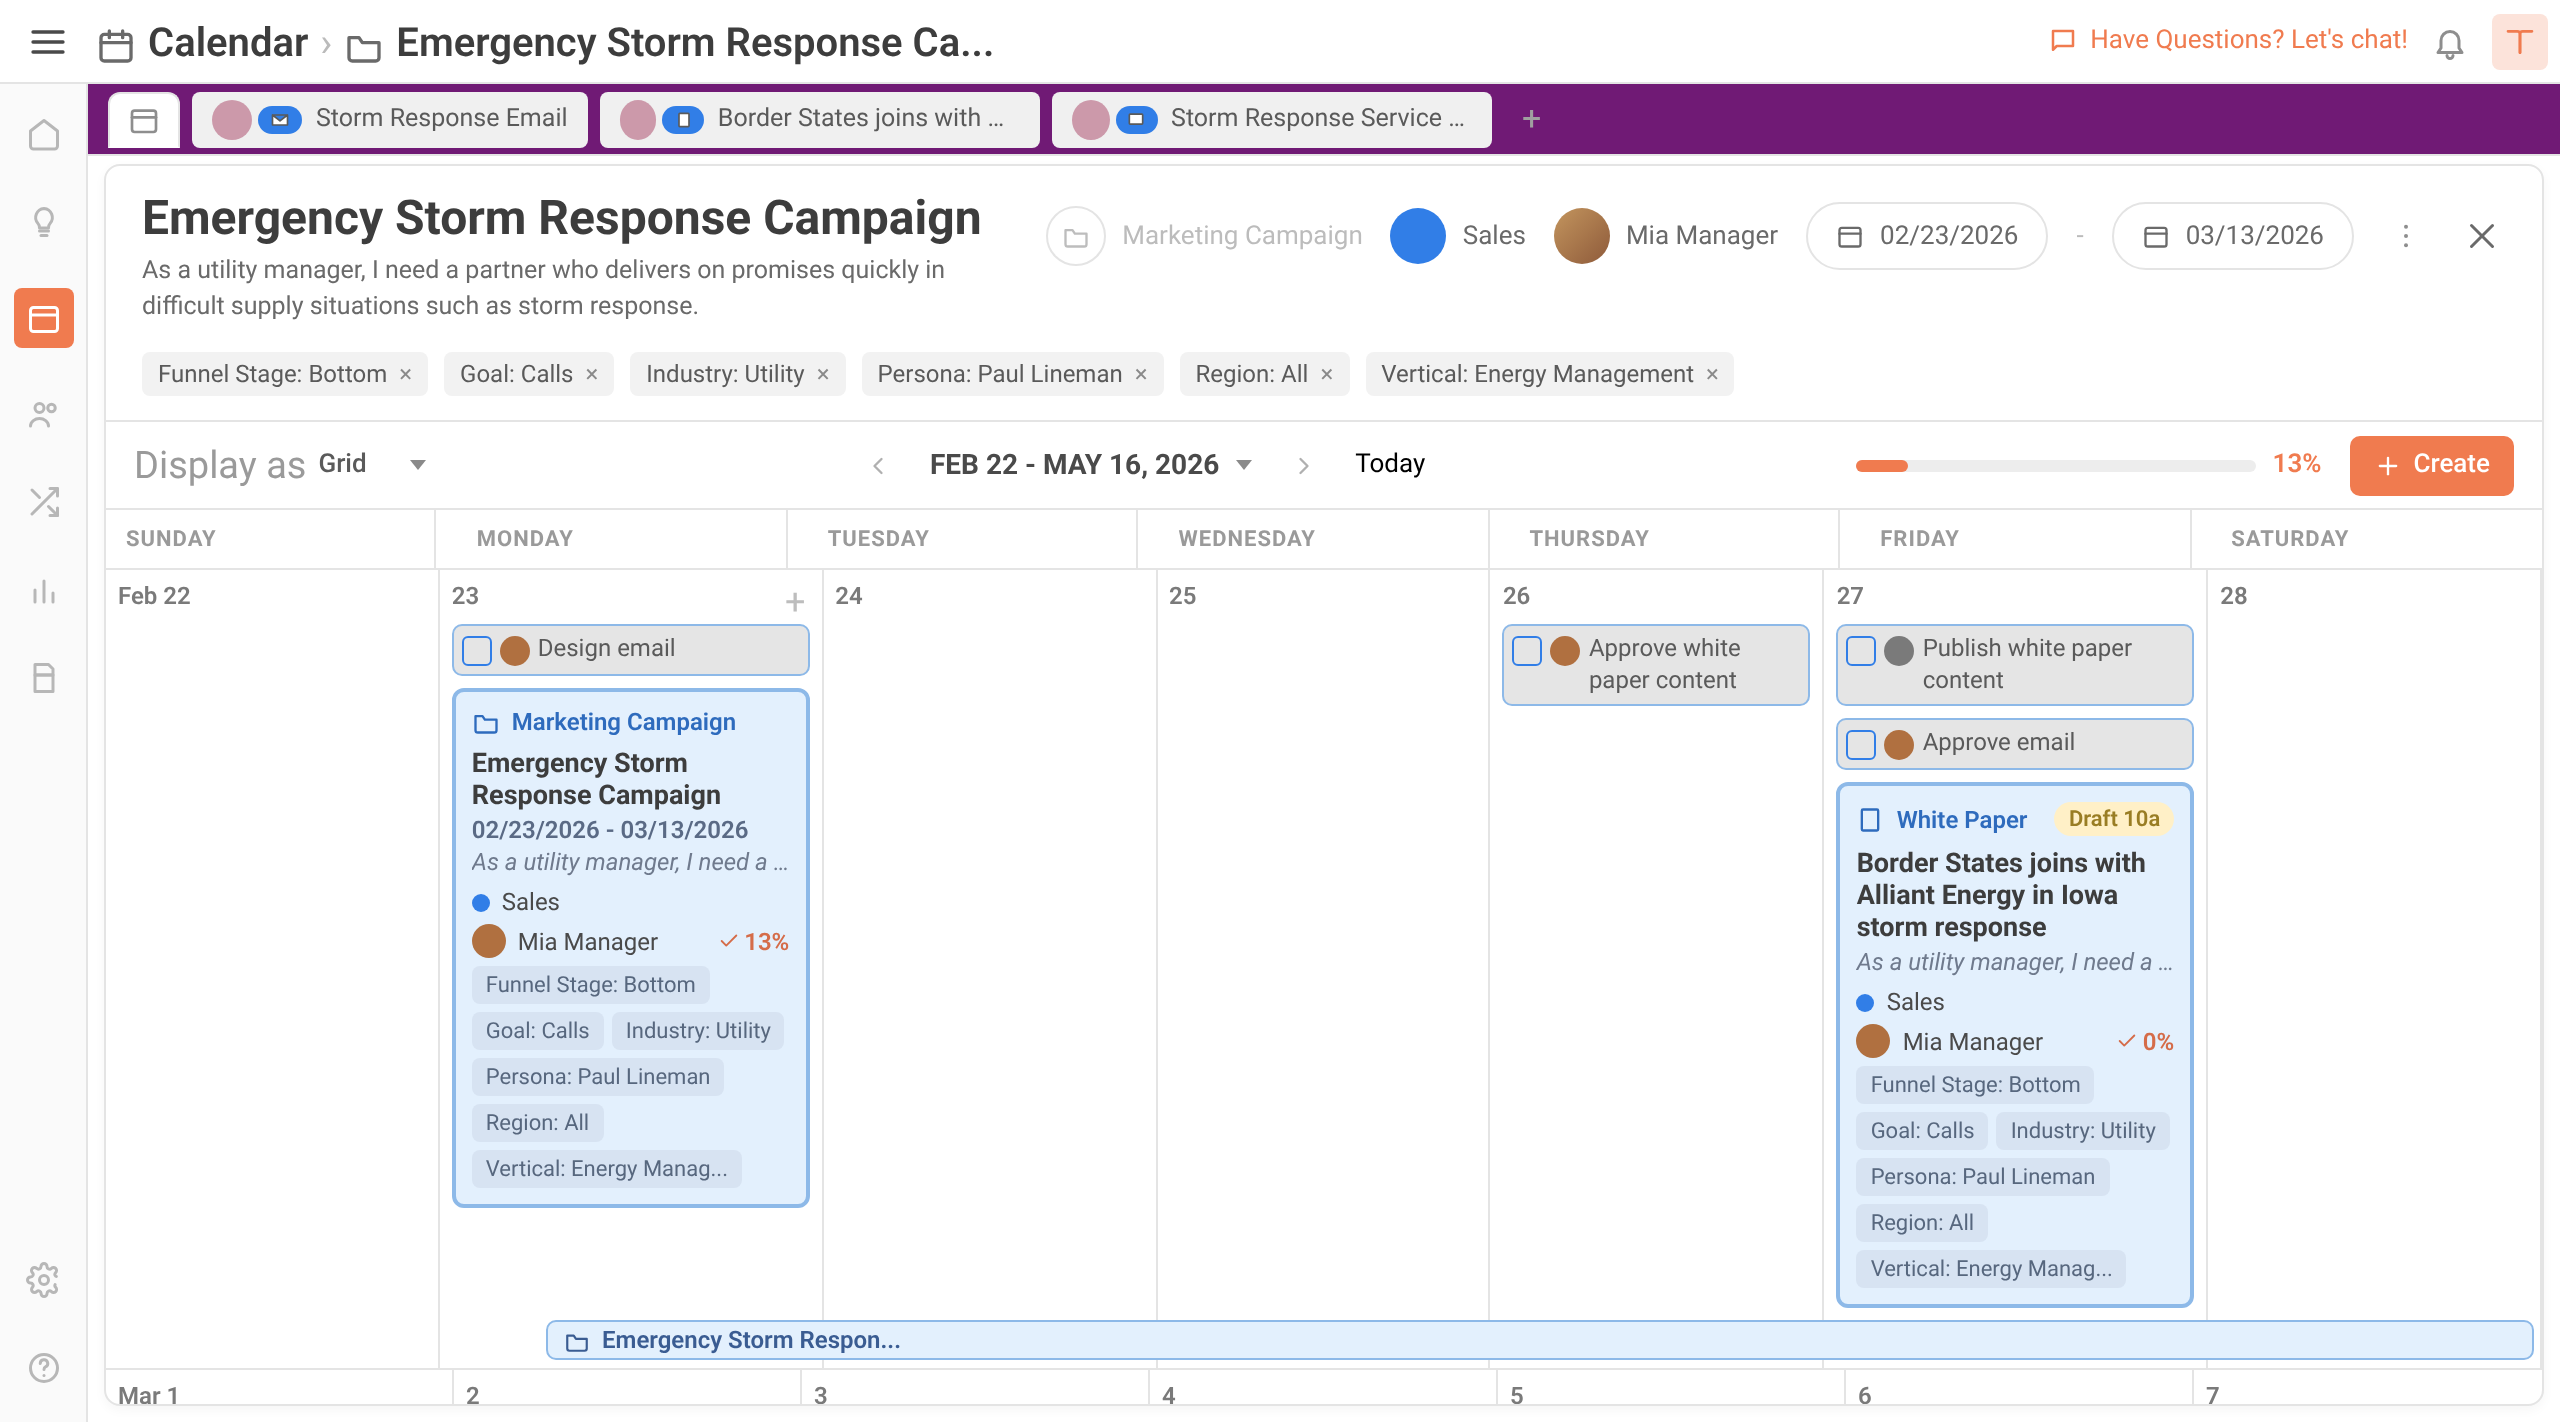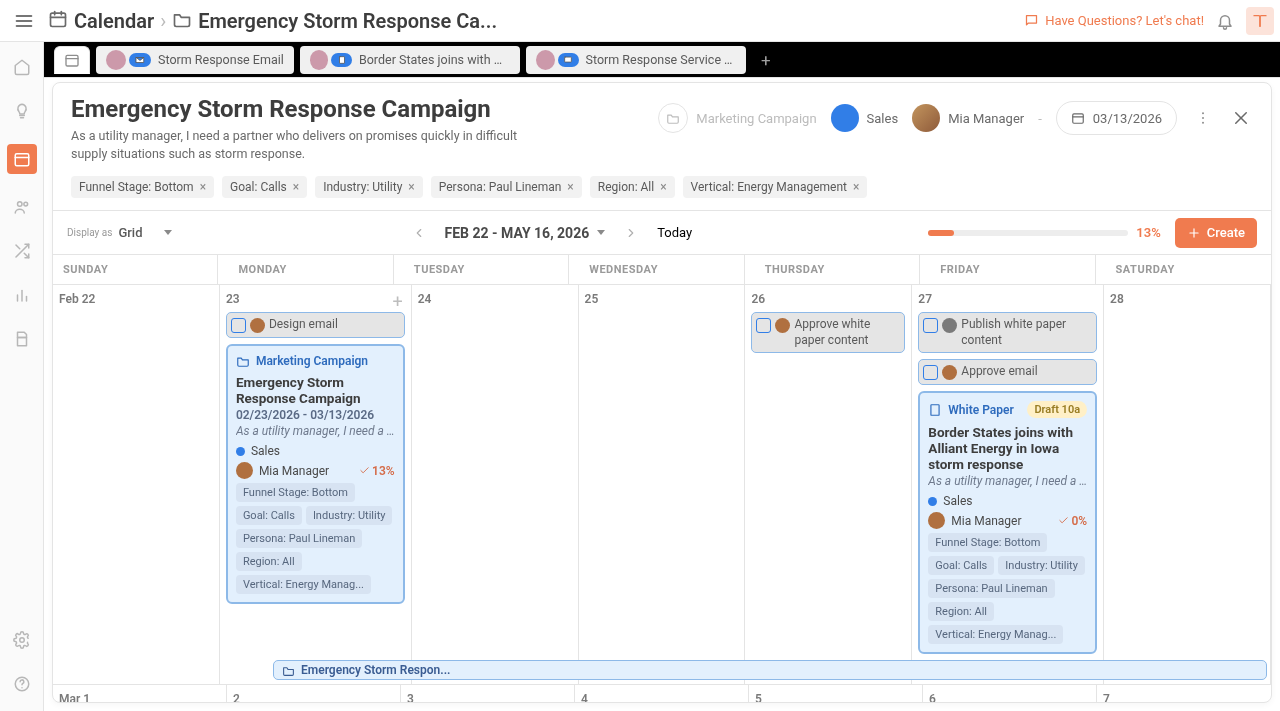--- a/index.html
+++ b/index.html
@@ -19,39 +19,39 @@
   --tag-inner:#eeeeee;
   --ok:#d56c49;
 }
 *{box-sizing:border-box;}
 html,body{margin:0;height:100%;font-family:-apple-system,BlinkMacSystemFont,"Segoe UI",Roboto,Helvetica,Arial,sans-serif;font-size:13px;color:var(--text);background:#fff;}
 body{display:flex;flex-direction:column;}
 
 .topbar{display:flex;align-items:center;height:42px;padding:0 6px 0 0;border-bottom:1px solid var(--border);}
 .hamburger{width:28px;height:28px;margin:0 10px;display:flex;align-items:center;justify-content:center;cursor:pointer;}
 .hamburger svg{width:20px;height:20px;stroke:#4a4a4a;}
-.crumbs{display:flex;align-items:flex-start;gap:6px;font-size:20px;font-weight:600;color:#3d3d3d;}
+.crumbs{display:flex;align-items:flex-end;gap:6px;font-size:20px;font-weight:600;color:#3d3d3d;}
 .crumbs .sep{color:#bbb;font-weight:400;}
 .crumbs .gicon{width:20px;height:20px;color:#6a6a6a;display:inline-flex;align-items:center;}
 .top-right{margin-left:auto;display:flex;align-items:center;gap:12px;}
 .chat-link{color:var(--orange);font-size:13px;display:flex;align-items:center;gap:6px;cursor:pointer;}
 .bell{width:18px;height:18px;color:#8e8e8e;cursor:pointer;}
 .book-btn{width:28px;height:28px;border-radius:4px;background:#FCE3DA;display:flex;align-items:center;justify-content:center;color:var(--orange);}
 .book-btn svg{width:16px;height:16px;}
 
 .layout{display:flex;flex:1;min-height:0;}
 .sidebar{width:44px;background:var(--sidebar-bg);border-right:1px solid var(--border);display:flex;flex-direction:column;align-items:center;padding-top:14px;gap:22px;}
 .sidebar .sicon{width:22px;height:22px;color:#b7b7b7;display:flex;align-items:center;justify-content:center;cursor:pointer;}
 .sidebar .sicon svg{width:18px;height:18px;}
 .sidebar .sicon.active{color:#fff;background:var(--orange);border-radius:4px;width:30px;height:30px;}
 .sidebar .spacer{flex:1;}
 
 .content{flex:1;display:flex;flex-direction:column;min-width:0;}
 
-.tabs{display:flex;align-items:center;height:36px;background:#000000;border-bottom:1px solid var(--border);padding-left:10px;gap:6px;}
+.tabs{display:flex;align-items:center;height:36px;background:#701a75;border-bottom:1px solid var(--border);padding-left:10px;gap:6px;}
 .tab-first{width:36px;height:28px;background:#fff;border:1px solid var(--border);border-bottom:1px solid #fff;border-radius:6px 6px 0 0;display:flex;align-items:center;justify-content:center;color:#8e8e8e;}
 .wtab{height:28px;background:#f0f0f0;border-radius:4px;display:flex;align-items:center;padding:0 10px;gap:7px;font-size:12.5px;color:#5a5a5a;max-width:220px;cursor:pointer;}
 .wtab .avatar{width:20px;height:20px;border-radius:50%;background:#c9a;position:relative;margin-right:-4px;}
 .wtab .pill{width:22px;height:14px;border-radius:7px;display:flex;align-items:center;justify-content:center;}
 .wtab .pill svg{width:10px;height:10px;fill:#fff;}
 .wtab .lbl{white-space:nowrap;overflow:hidden;text-overflow:ellipsis;}
 .addtab{width:28px;height:28px;display:flex;align-items:center;justify-content:center;color:#a0a0a0;font-size:17px;cursor:pointer;}
 
 .panel{flex:1;margin:4px 8px 8px 8px;background:#fff;border:1px solid var(--border);border-radius:8px;display:flex;flex-direction:column;min-height:0;box-shadow:0 2px 6px rgba(0,0,0,0.04);}
 .panel-head{padding:12px 18px 8px 18px;display:flex;align-items:flex-start;gap:24px;}
@@ -67,21 +67,21 @@
 .datesep{color:#bbb;}
 .dots-btn{width:24px;height:24px;color:#8e8e8e;display:flex;align-items:center;justify-content:center;cursor:pointer;}
 .close-x{width:24px;height:24px;color:#6a6a6a;cursor:pointer;display:flex;align-items:center;justify-content:center;}
 .close-x svg{width:18px;height:18px;}
 
 .filters{padding:6px 18px 12px 18px;display:flex;flex-wrap:wrap;gap:8px;border-bottom:1px solid var(--border);}
 .ftag{background:var(--tag-bg);border-radius:4px;padding:4px 8px;font-size:12px;color:#5a5a5a;display:flex;align-items:center;gap:6px;}
 .ftag .fx{color:#8a8a8a;cursor:pointer;}
 
 .toolbar{display:flex;align-items:center;height:44px;padding:0 14px;border-bottom:1px solid var(--border);}
-.disp-as{color:#9a9a9a;font-size:10px;margin-right:6px;}
+.disp-as{color:#9a9a9a;font-size:19px;margin-right:6px;}
 .disp-val{color:#5a5a5a;font-weight:500;font-size:13px;display:flex;align-items:center;gap:20px;cursor:pointer;}
 .navblock{margin:0 auto;display:flex;align-items:center;gap:16px;}
 .arrow{width:20px;height:20px;color:#b0b0b0;cursor:pointer;display:flex;align-items:center;justify-content:center;}
 .range{font-size:14px;font-weight:700;color:#4a4a4a;display:flex;align-items:center;gap:6px;cursor:pointer;}
 .today{color:#000000;font-size:13px;cursor:pointer;}
 .pct-wrap{display:flex;align-items:center;gap:8px;}
 .pbar{width:200px;height:6px;background:#ededed;border-radius:3px;position:relative;}
 .pbar .fill{position:absolute;left:0;top:0;bottom:0;width:13%;background:var(--orange);border-radius:3px;}
 .pct{color:var(--orange);font-weight:600;font-size:13px;}
 .create-btn{margin-left:14px;height:30px;background:var(--orange);color:#fff;border-radius:5px;padding:0 12px;display:flex;align-items:center;gap:6px;font-weight:500;cursor:pointer;}
@@ -292,20 +292,27 @@
               </span>
             <span style="color:#bcbcbc">Marketing Campaign</span>
           </div>
           <div class="chip">
             <span class="dot-blue"></span>
             <span>Sales</span>
           </div>
           <div class="chip">
             <span class="avatar28"></span>
             <span>Mia Manager</span>
+          </div>
+          <div class="date-pill">
+            <svg viewBox="0 0 24 24" width="14" height="14">
+                <rect x="3" y="5" width="18" height="16" rx="2"></rect>
+                <line x1="3" y1="10" x2="21" y2="10"></line>
+              </svg>
+            <span>02/23/2026</span>
           </div>
           <span class="datesep">-</span>
           <div class="date-pill">
             <svg viewBox="0 0 24 24" width="14" height="14">
                 <rect x="3" y="5" width="18" height="16" rx="2"></rect>
                 <line x1="3" y1="10" x2="21" y2="10"></line>
               </svg>
             <span>03/13/2026</span>
           </div>
           <div class="dots-btn">

